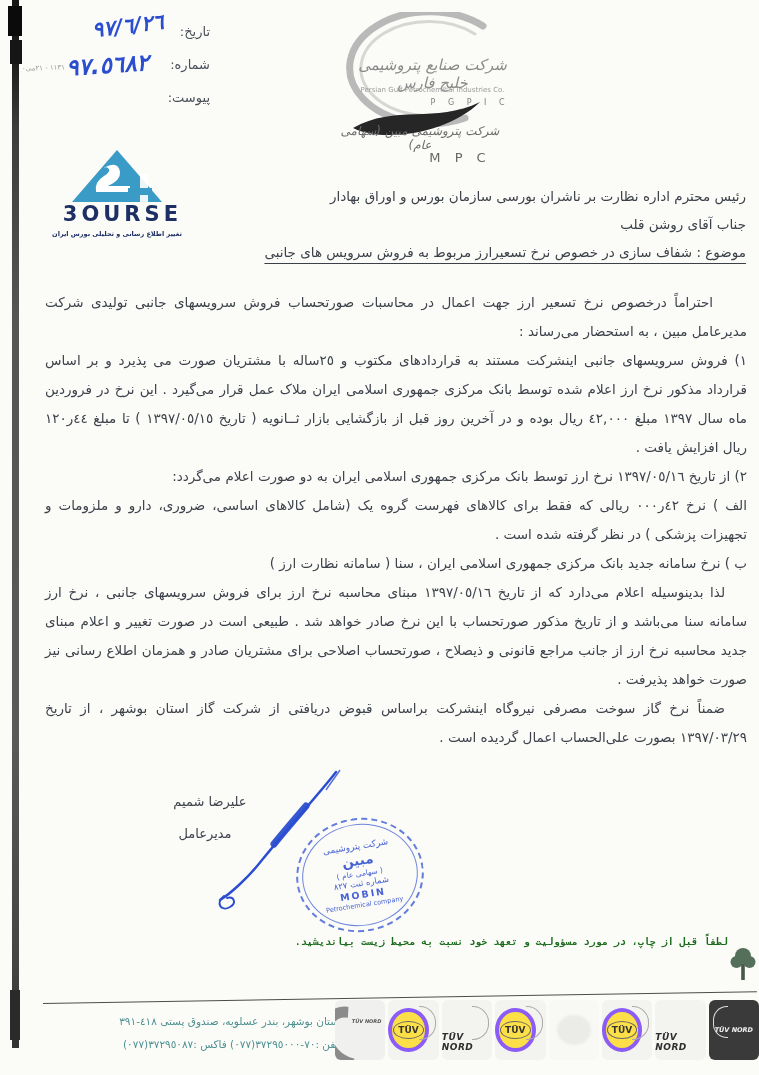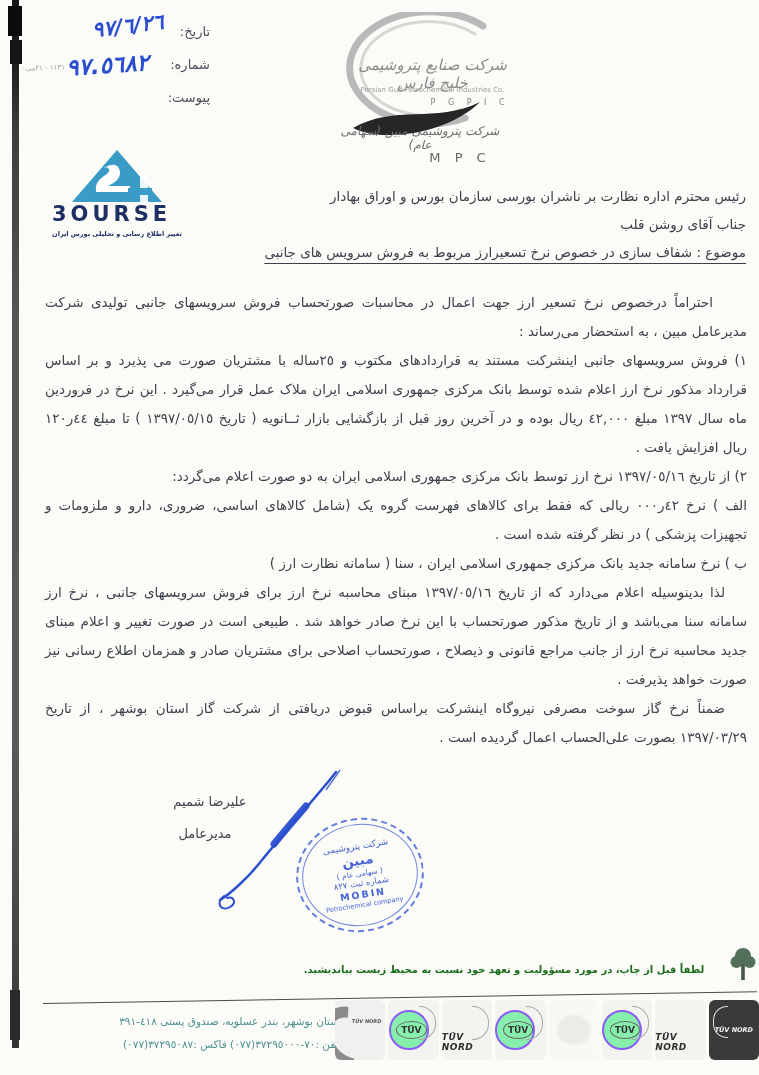--- a/index.html
+++ b/index.html
@@ -27,21 +27,21 @@
   .pgpic .fa-title{left:30px;top:44px;width:175px;text-align:center;font-size:15px;color:#8a8a8a;
      direction:rtl;font-style:italic;}
   .pgpic .en-title{left:30px;top:74px;width:175px;text-align:center;font-size:7px;color:#9b9b9b;}
   .pgpic .abbr{left:95px;top:86px;width:120px;text-align:center;font-size:8px;color:#808080;letter-spacing:5px;}
   .pgpic .fa-sub{left:20px;top:112px;width:170px;text-align:center;font-size:12px;color:#6d6d6d;
      direction:rtl;font-style:italic;}
   .pgpic .sub-abbr{left:100px;top:138px;width:90px;text-align:center;font-size:13px;color:#666;letter-spacing:5px;}
 
   
   .bourse{left:52px;top:148px;width:130px;height:102px;}
-  .bourse .word{left:0;top:54px;width:130px;text-align:left;font-size:21px;font-weight:bold;
+  .bourse .word{left:0;top:54px;width:130px;text-align:right;font-size:21px;font-weight:bold;
      color:#1d2f63;letter-spacing:4px;}
   .bourse .tagline{left:0;top:82px;width:130px;text-align:center;font-size:6.5px;font-weight:bold;
      color:#1d2f63;direction:rtl;}
 
   
   .recipient{left:180px;top:182px;width:566px;direction:rtl;text-align:right;
      font-size:13.5px;line-height:28px;color:#3c4149;}
   .subject{text-decoration:underline;text-underline-offset:6px;}
 
   
@@ -61,33 +61,33 @@
   .stamp{left:296px;top:818px;width:128px;height:114px;transform:rotate(-9deg);color:#4663d4;}
   .stamp-ring-outer{position:absolute;inset:0;border:2.5px dashed #4a67d8;border-radius:50%;opacity:.85;}
   .stamp-ring-inner{position:absolute;inset:6px;border:1.5px solid #4a67d8;border-radius:50%;opacity:.8;}
   .stamp-text{position:absolute;inset:12px;display:flex;flex-direction:column;align-items:center;
      justify-content:center;direction:rtl;text-align:center;line-height:1.25;}
   .st1{font-size:9px;} .st2{font-size:13.5px;font-weight:bold;} .st3{font-size:7.5px;}
   .st4{font-size:8.5px;} .st5{font-size:9.5px;font-weight:bold;letter-spacing:2px;direction:ltr;}
   .st6{font-size:6.5px;direction:ltr;}
 
   
-  .eco-text{left:280px;top:964px;width:448px;direction:rtl;text-align:center;
-     font-size:10px;font-weight:bold;color:#1b6b1c;}
+  .eco-text{left:280px;top:936px;width:448px;direction:rtl;text-align:right;
+     font-size:10px;font-weight:bold;color:#1b6b1c;font-family:Liberation Mono, monospace;}
   .footer-rule{left:43px;top:1003px;width:714px;height:1.3px;background:#4c4c4c;
      transform:rotate(-0.95deg);transform-origin:left center;}
   .address{left:52px;top:1010px;width:290px;direction:rtl;text-align:right;
      font-size:10.5px;line-height:23px;color:#4e9191;}
   .tuv-row{left:335px;top:1000px;width:424px;height:60px;display:flex;gap:3px;}
   .tile{flex:1;border-radius:6px;background:#f3f3f0;position:relative;overflow:hidden;
      display:flex;align-items:center;justify-content:center;}
   .tile .arc{position:absolute;right:3px;top:6px;width:16px;height:32px;border:1.5px solid #a9a9a9;
      border-left:none;border-radius:0 16px 16px 0;}
-  .seal-circle{width:36px;height:36px;border:2px solid #8b5cf6;border-radius:50%;
-     display:flex;align-items:center;justify-content:flex-end;background:#86efac;margin-right:10px;}
+  .seal-circle{width:36px;height:36px;border:4px solid #8b5cf6;border-radius:50%;
+     display:flex;align-items:center;justify-content:center;background:#fde047;margin-right:10px;}
   .seal-word{font-size:9px;font-weight:bold;color:#333;border:1px solid #666;border-radius:50%;
      padding:3px 4px;}
   .tuv-nord-text{font-size:9px;font-weight:bold;font-style:italic;color:#2e2e2e;align-self:flex-end;
      margin-bottom:8px;letter-spacing:.5px;}
   .tile-corner{background:#f0f0ee;}
   .corner-ring{position:absolute;left:-12px;top:4px;width:34px;height:46px;border:11px solid #8b8b8b;
      border-right-color:transparent;border-bottom-color:transparent;border-radius:50%;
      transform:rotate(-42deg);}
   .corner-label{position:absolute;right:4px;top:18px;font-size:5px;font-weight:bold;color:#555;font-style:italic;}
   .tile-ghost{opacity:.35;}

